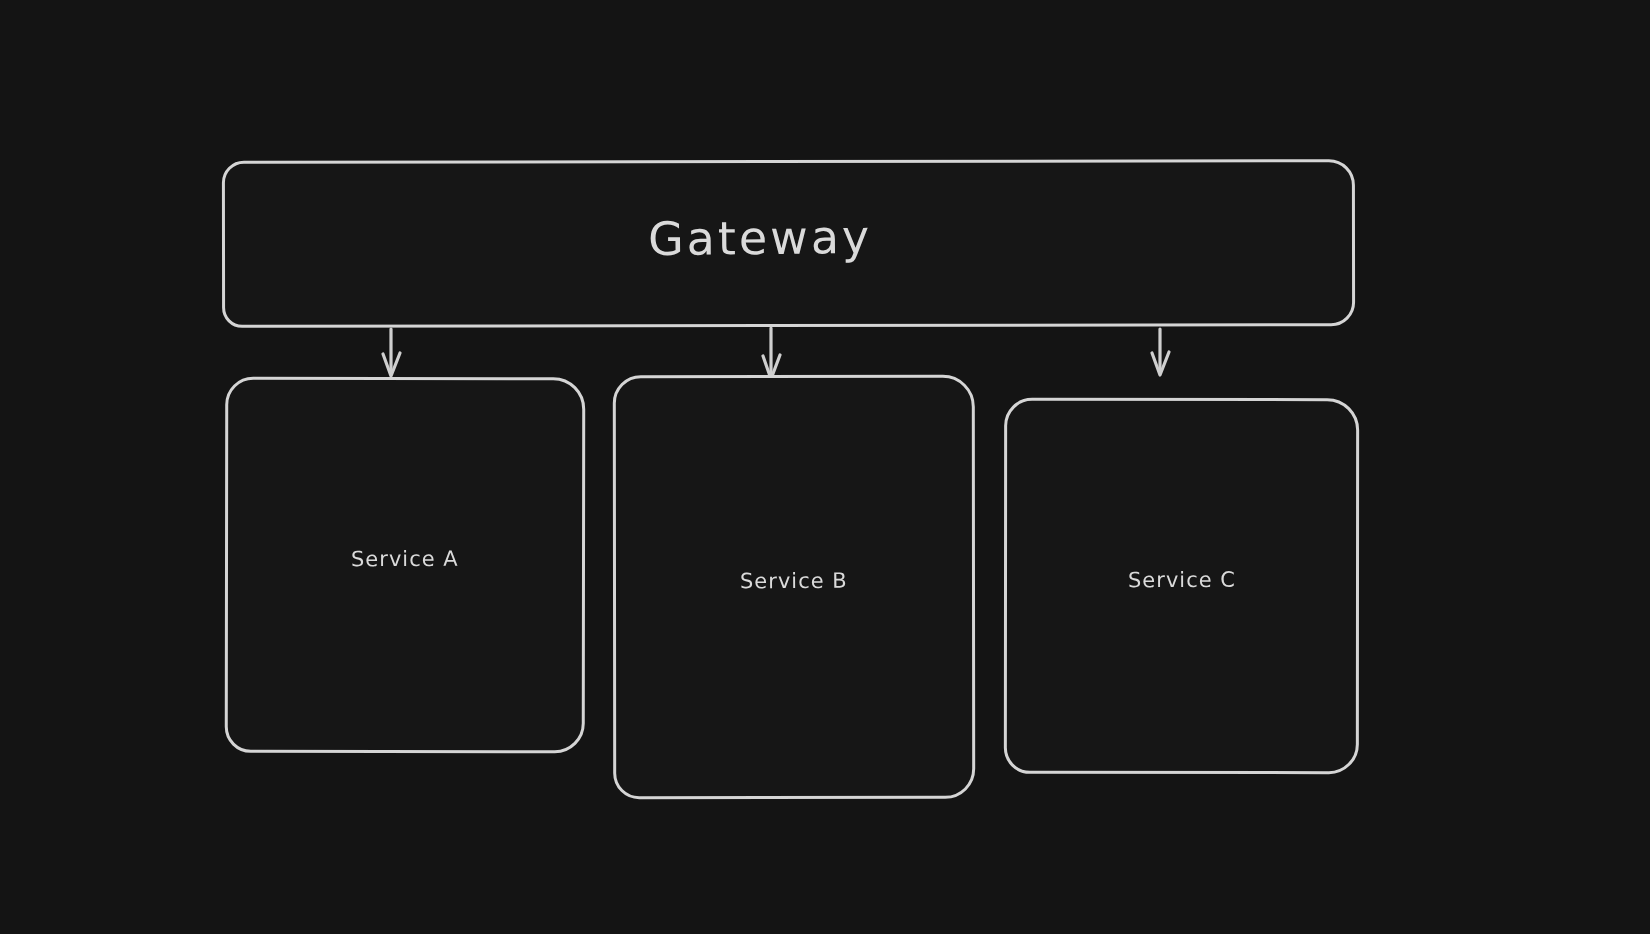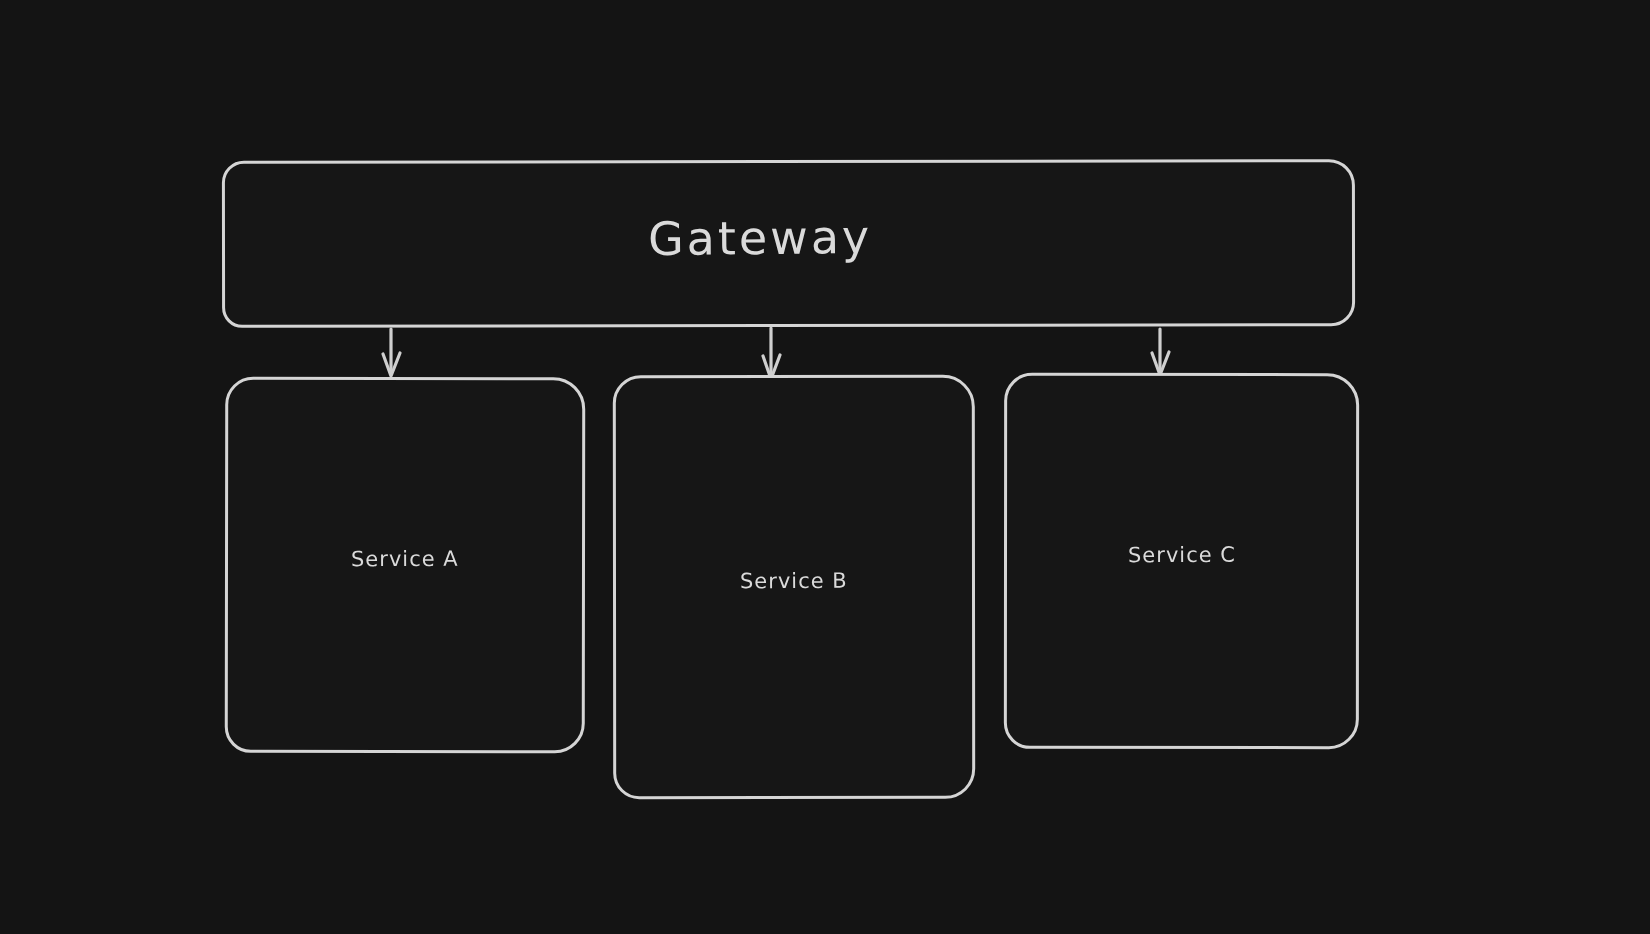--- a/index.html
+++ b/index.html
@@ -53,21 +53,21 @@
   }
   .service-b {
     left: 613px;
     top: 375px;
     width: 362px;
     height: 424px;
     transform: rotate(-0.06deg);
   }
   .service-c {
     left: 1004px;
-    top: 373px;
+    top: 398px;
     width: 355px;
     height: 376px;
     transform: rotate(0.05deg);
   }
   .service-label {
     font-size: 21px;
     letter-spacing: 1px;
     transform: translateY(-6px) rotate(-0.3deg);
     white-space: nowrap;
   }

